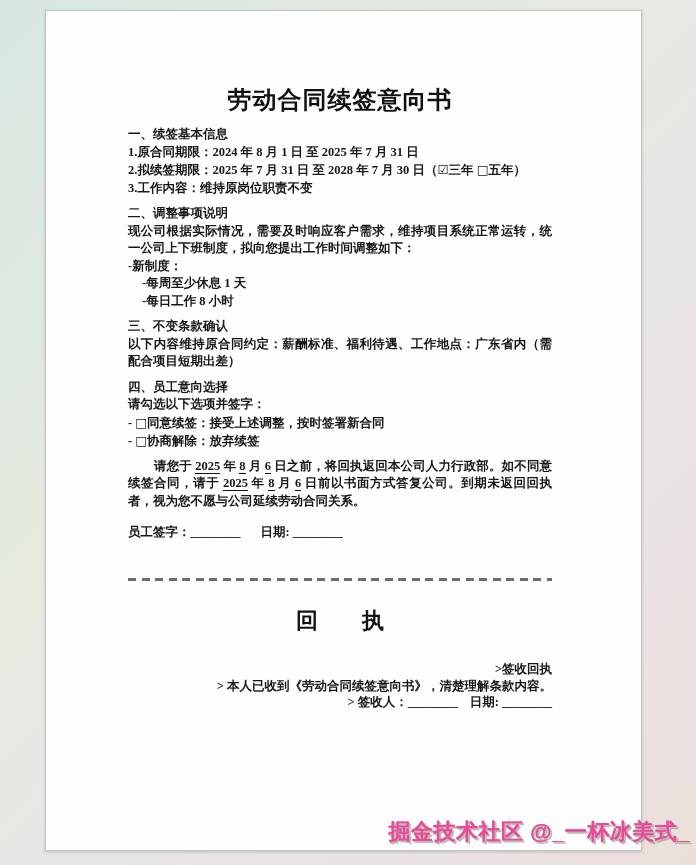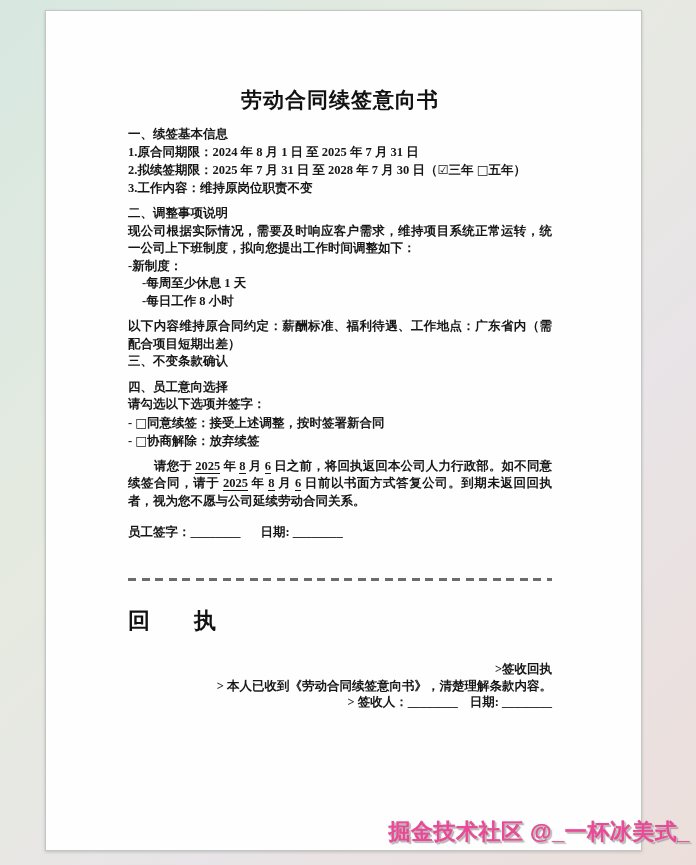--- a/index.html
+++ b/index.html
@@ -11,39 +11,39 @@
   .page{
     position:absolute;left:45px;top:10px;width:597px;height:841px;
     background:#fefefe;border:1px solid #c3c7c3;box-sizing:border-box;
     box-shadow:0 1px 3px rgba(90,95,90,.28);
   }
   .content{
     position:absolute;left:82px;top:0;width:424px;
     color:#171717;font-size:12.5px;line-height:17.5px;font-weight:600;
   }
   .doc-title{
-    margin:76px 0 0;text-align:center;font-size:21px;line-height:26px;font-weight:700;
+    margin:76px 0 0;text-align:center;font-size:24px;line-height:26px;font-weight:700;
     font-family:"Liberation Sans","DejaVu Sans",sans-serif;letter-spacing:1px;color:#111;
   }
   p{margin:0;text-align:justify;}
   .sec{margin-top:8px;}
   .first-sec{margin-top:13px;}
   .sub1{padding-left:14px;}
   .notice{margin-top:7px;text-indent:26px;}
   .u{border-bottom:1.2px solid #141414;}
   .cb{font-family:"DejaVu Sans",sans-serif;}
   .sig{margin-top:14px;line-height:16px;}
   .spacer{display:inline-block;width:20px;}
   .spacer-sm{display:inline-block;width:12px;}
   .divider{
     margin-top:38px;height:3px;width:100%;
     background:repeating-linear-gradient(90deg,#6c6c6c 0 8px,transparent 8px 13.5px);
   }
   .receipt-title{
-    margin-top:26px;font-size:22px;line-height:28px;font-weight:700;
+    margin-top:26px;text-align:center;font-size:22px;line-height:28px;font-weight:700;
     font-family:"Liberation Sans","DejaVu Sans",sans-serif;color:#111;
   }
   .receipt-lines{margin-top:26px;line-height:16.5px;}
   .receipt-lines p{text-align:right;}
   .watermark{
     position:absolute;right:6px;bottom:18px;
     font-family:"Liberation Sans","DejaVu Sans",sans-serif;
     font-size:22px;font-weight:700;letter-spacing:.5px;color:#ec4899;
     text-shadow:1px 1px 0 #c2bbb8,2px 2px 1px rgba(128,118,116,.55),0 0 1px #b5aeab;
   }
@@ -65,22 +65,22 @@
 
     <div class="sec">
       <p>二、调整事项说明</p>
       <p>现公司根据实际情况，需要及时响应客户需求，维持项目系统正常运转，统一公司上下班制度，拟向您提出工作时间调整如下：</p>
       <p>-新制度：</p>
       <p class="sub1">-每周至少休息 1 天</p>
       <p class="sub1">-每日工作 8 小时</p>
     </div>
 
     <div class="sec">
+      <p>三、不变条款确认</p>
       <p>以下内容维持原合同约定：薪酬标准、福利待遇、工作地点：广东省内（需配合项目短期出差）</p>
-      <p>三、不变条款确认</p>
     </div>
 
     <div class="sec">
       <p>四、员工意向选择</p>
       <p>请勾选以下选项并签字：</p>
       <p><span>- </span><span class="cb">□</span><span>同意续签：接受上述调整，按时签署新合同</span></p>
       <p><span>- </span><span class="cb">□</span><span>协商解除：放弃续签</span></p>
     </div>
 
     <p class="notice"><span>请您于 </span><span class="u">2025</span><span> 年 </span><span class="u">8</span><span> 月 </span><span class="u">6</span><span> 日之前，将回执返回本公司人力行政部。如不同意续签合同，请于 </span><span class="u">2025</span><span> 年 </span><span class="u">8</span><span> 月 </span><span class="u">6</span><span> 日前以书面方式答复公司。到期未返回回执者，视为您不愿与公司延续劳动合同关系。</span></p>

